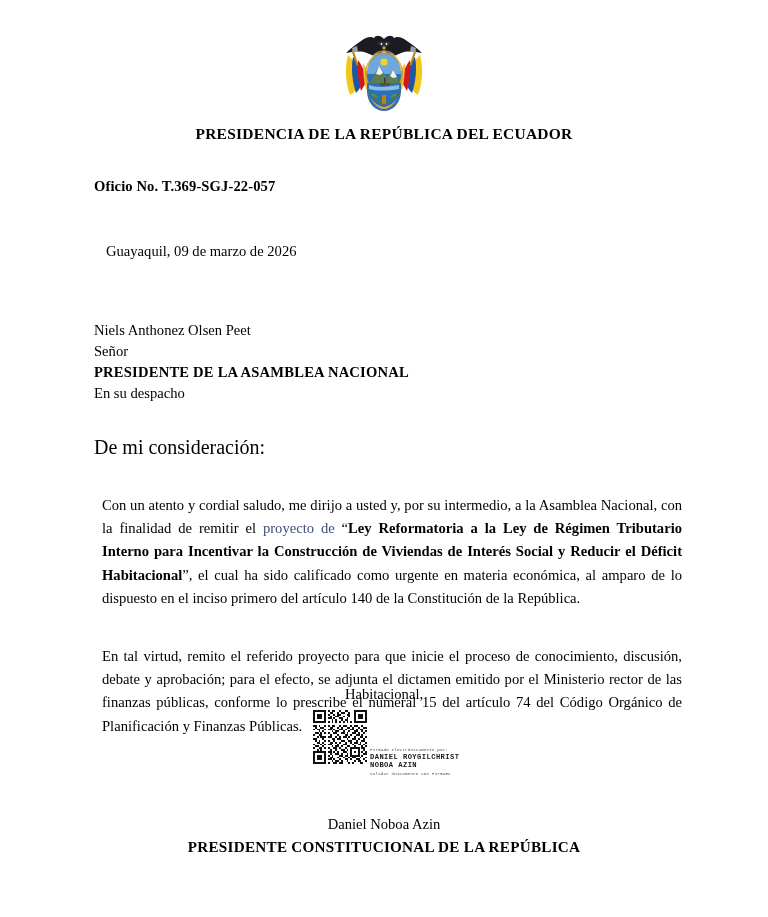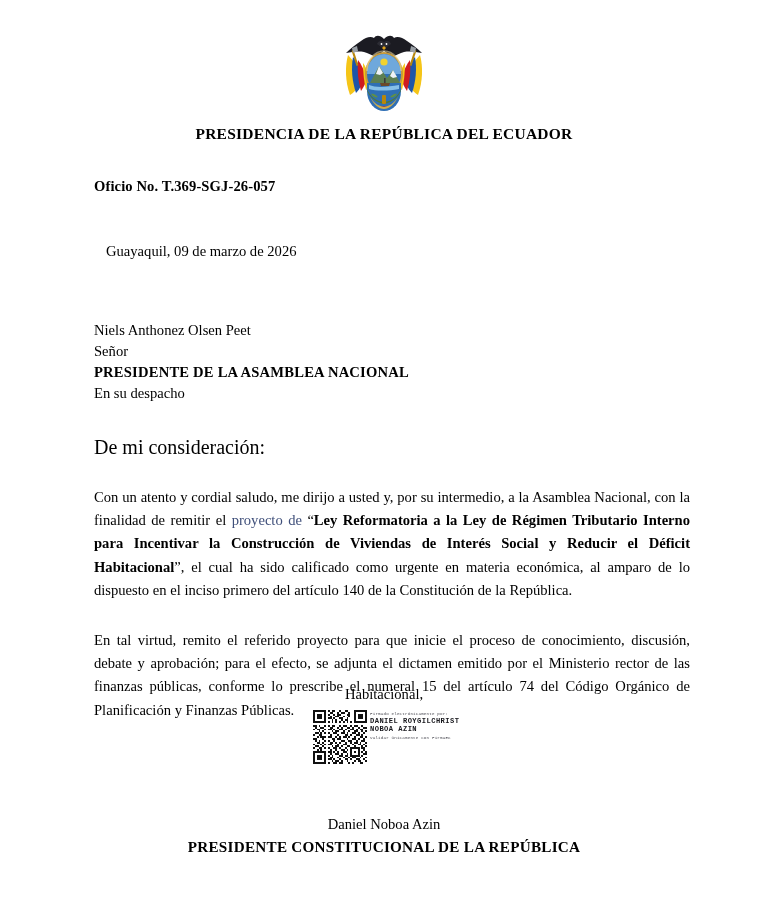--- a/index.html
+++ b/index.html
@@ -82,21 +82,21 @@
     font-weight: bold;
     letter-spacing: 0.2px;
   }
 
   .salutation {
     padding-top: 32px;
     font-size: 20px;
   }
 
   p.para {
-    margin: 0;
+    margin: 8px;
     padding-top: 27px;
     font-size: 14.6px;
     line-height: 23.2px;
     text-align: justify;
     text-justify: inter-word;
   }
   p.para b { font-weight: bold; }
   .tinted { color: #3f4f7a; }
 
   
@@ -125,20 +125,21 @@
     image-rendering: pixelated;
     display: block;
   }
   .stamp-text {
     padding-left: 3px;
     padding-top: 2px;
     font-family: "Liberation Mono", "DejaVu Sans Mono", monospace;
     color: #2e2e36;
     line-height: 1.18;
     white-space: nowrap;
+    margin-top: 36px;
   }
   .stamp-small {
     font-size: 4.2px;
     letter-spacing: 0.18px;
     color: #4a4a52;
   }
   .stamp-name {
     font-size: 7.1px;
     font-weight: bold;
     letter-spacing: 0.45px;
@@ -219,21 +220,21 @@
       <rect x="42" y="62" width="4" height="9" rx="1" fill="#b8860b"></rect>
       <path d="M36 72 C40 75 48 75 52 72 C48 74 40 74 36 72 Z" fill="#cf1b20"></path>
       <path d="M30 64 C34 70 38 73 44 74 C50 73 54 70 58 64 C54 72 49 76 44 76 C39 76 34 72 30 64 Z" fill="#e8b93a" opacity="0.85"></path>
     </svg>
   </div>
 
   <div class="doc-title">PRESIDENCIA DE LA REPÚBLICA DEL ECUADOR</div>
 
   <div class="body-block">
 
-    <p class="oficio-no">Oficio No. T.369-SGJ-26-057</p>
+    <p class="oficio-no">Oficio No. T.369-SGJ-22-057</p>
 
     <p class="place-date">Guayaquil, 09 de marzo de 2026</p>
 
     <div class="addressee">
       <div>Niels Anthonez Olsen Peet</div>
       <div>Señor</div>
       <div class="strong">PRESIDENTE DE LA ASAMBLEA NACIONAL</div>
       <div>En su despacho</div>
     </div>
 

